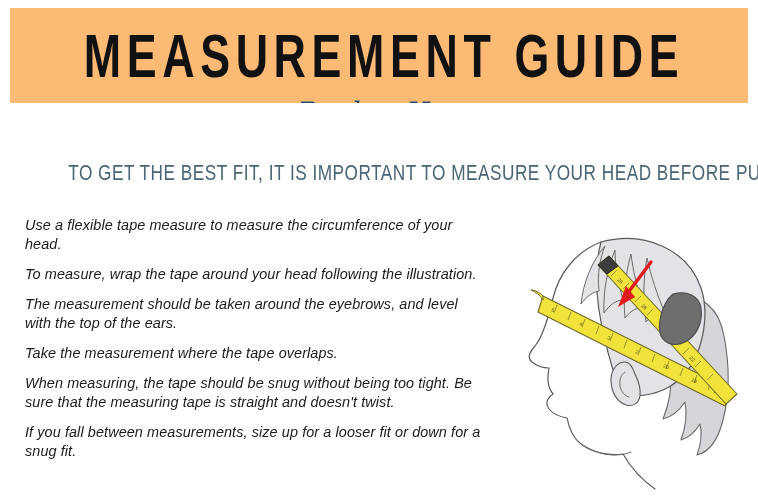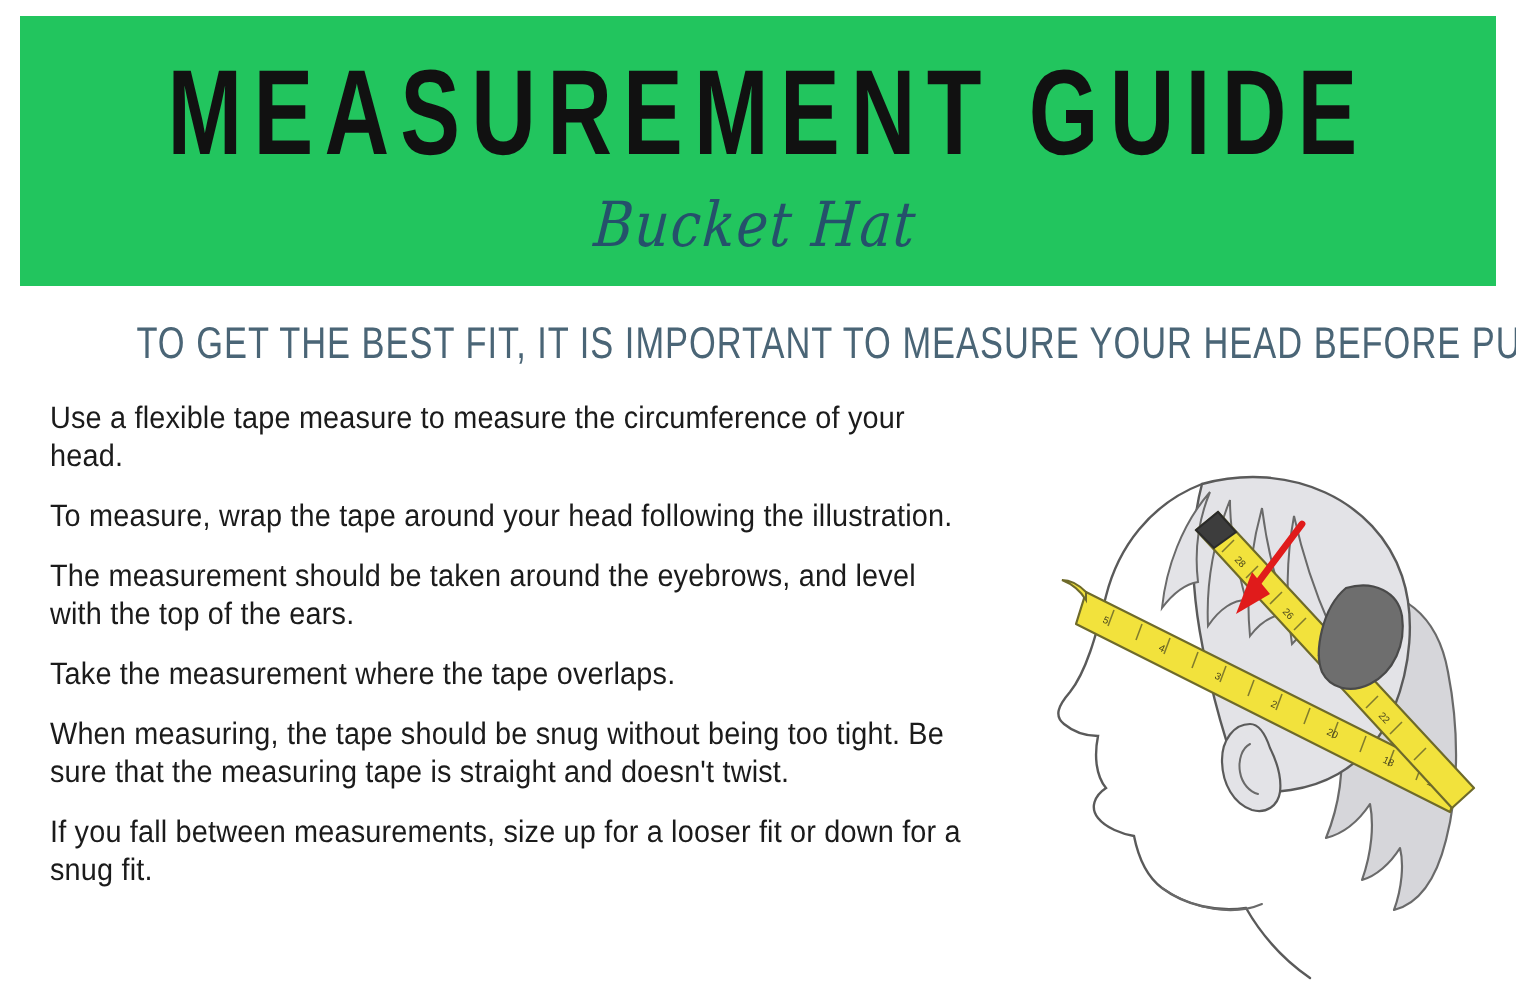--- a/index.html
+++ b/index.html
@@ -14,22 +14,22 @@
     overflow: hidden;
     position: relative;
   }
 
   
   #header-band {
     position: absolute;
     left: 10px;
     top: 8px;
     width: 738px;
-    height: 135px;
-    background: #22c55e;
+    height: 95px;
+    background: #fdba74;
     overflow: hidden;
   }
   #main-title {
     position: absolute;
     left: 0;
     top: 18px;
     width: 738px;
     text-align: center;
     font-family: "Liberation Sans Narrow", "Liberation Sans", sans-serif;
     font-size: 56px;
@@ -73,22 +73,23 @@
     letter-spacing: 0.6px;
     transform: scaleX(0.82) scaleY(1.06);
     transform-origin: 50% 0;
     white-space: nowrap;
   }
 
   
   #instructions {
     position: absolute;
     left: 25px;
-    top: 200px;
+    top: 215px;
     width: 495px;
+    font-style: italic;
   }
   .instruction-line {
     font-family: "Liberation Sans Narrow", "Liberation Sans", sans-serif;
     font-size: 15.5px;
     line-height: 19px;
     color: #1b1b1b;
     margin: 0 0 11px 0;
     transform: scaleX(0.93);
     transform-origin: 0 0;
     letter-spacing: 0.1px;

